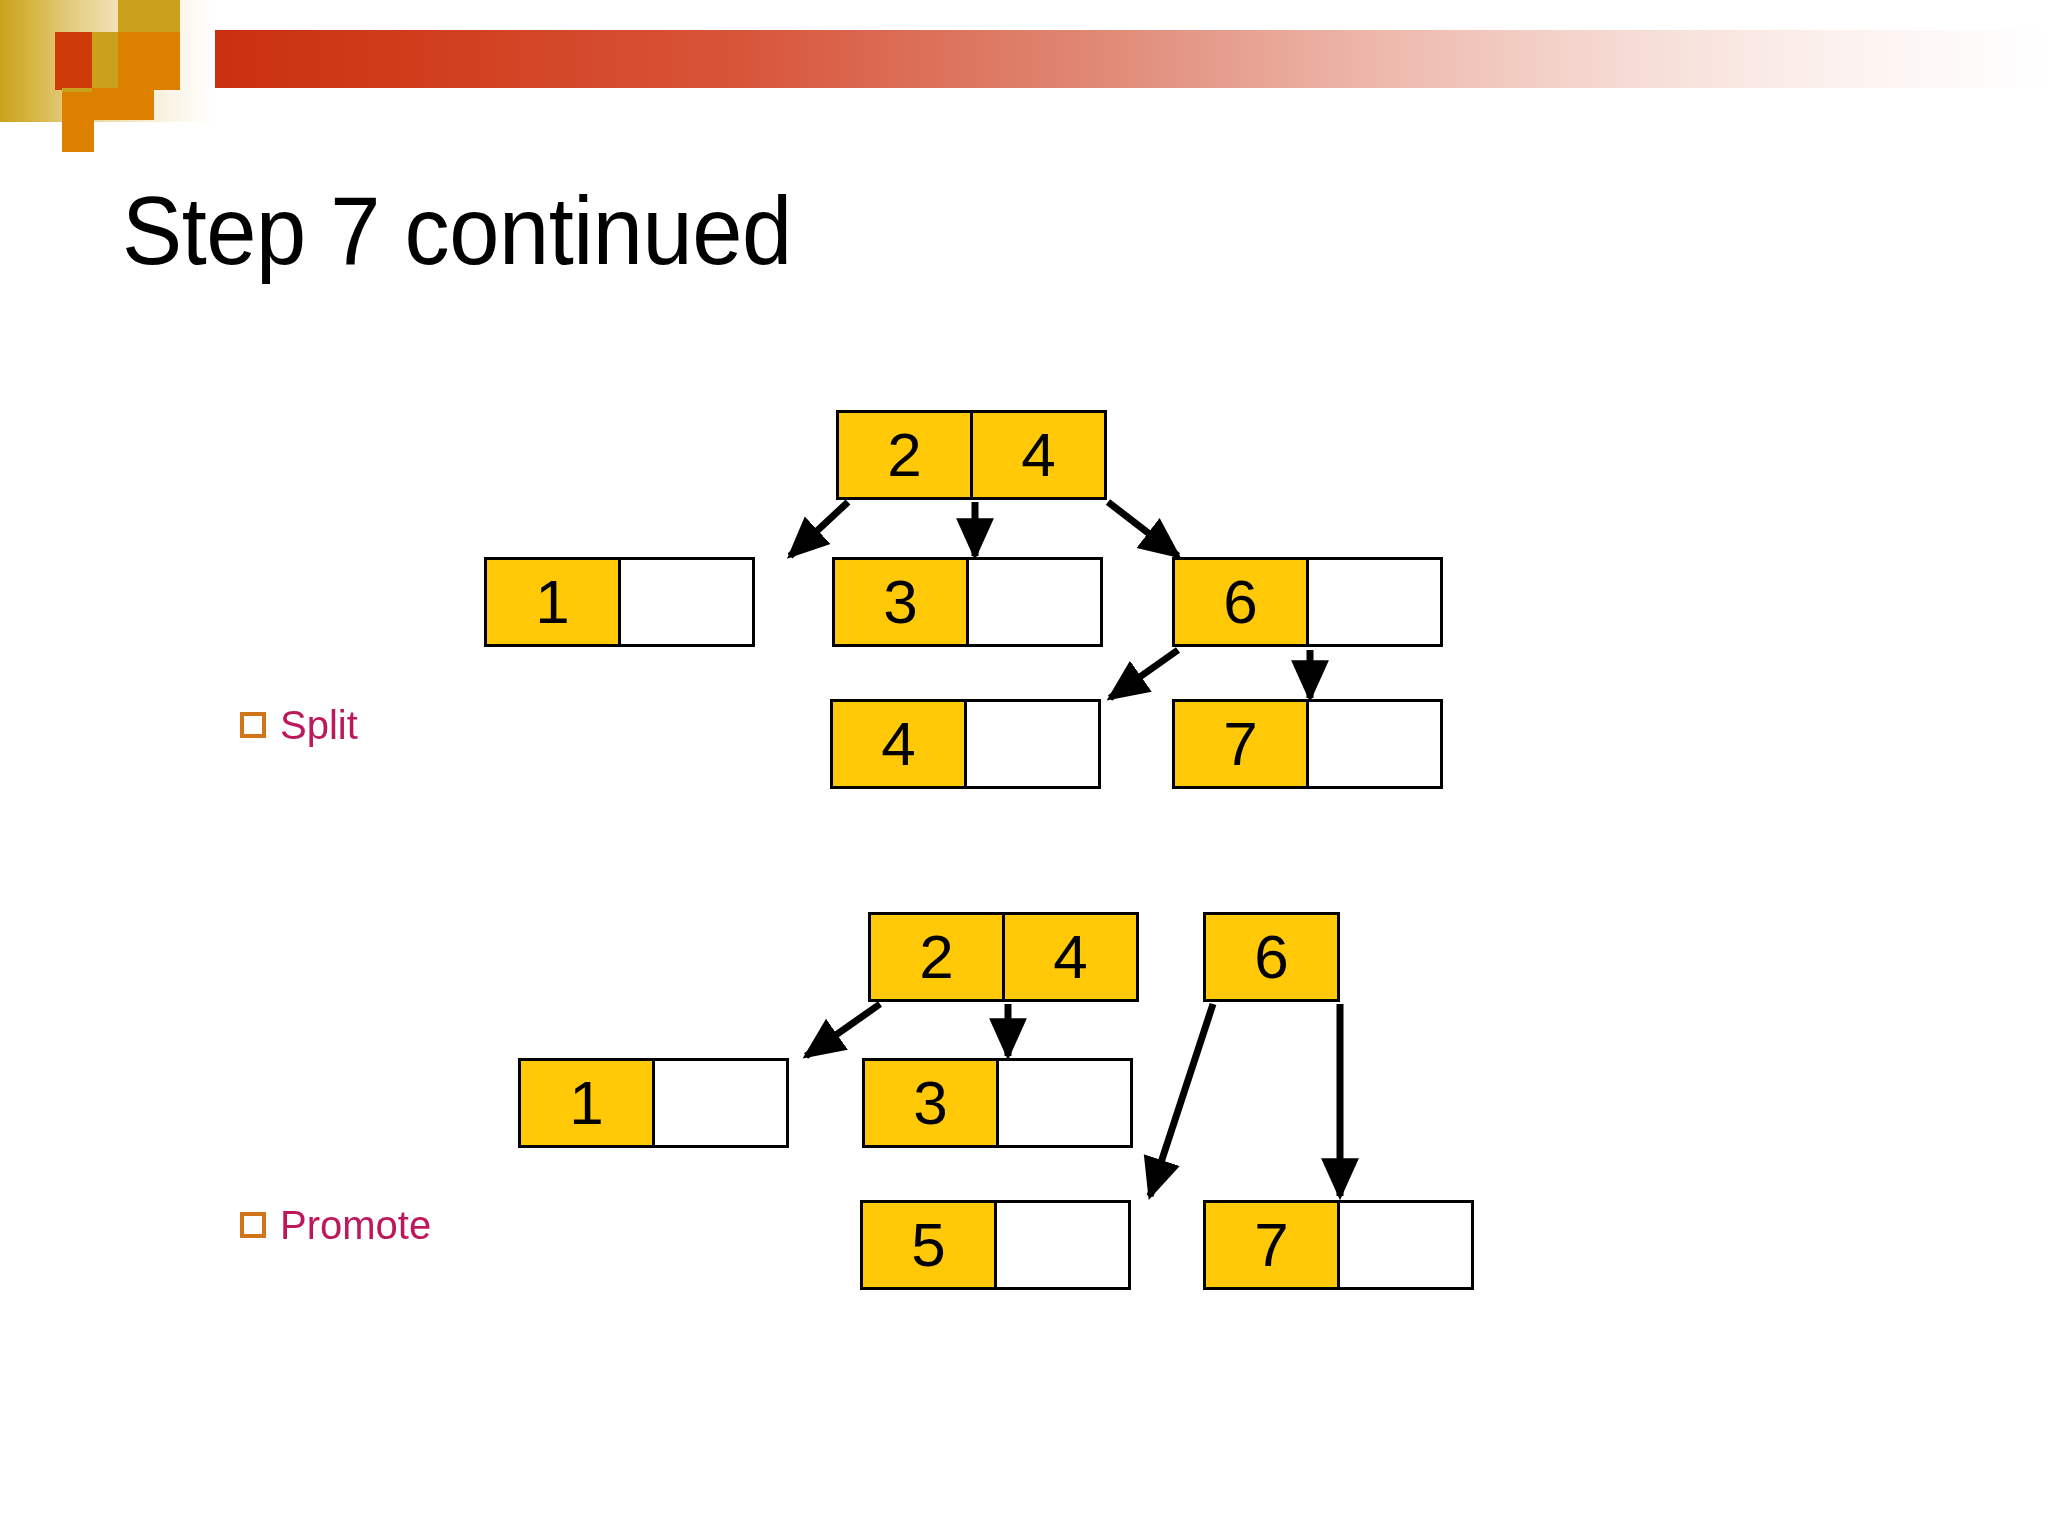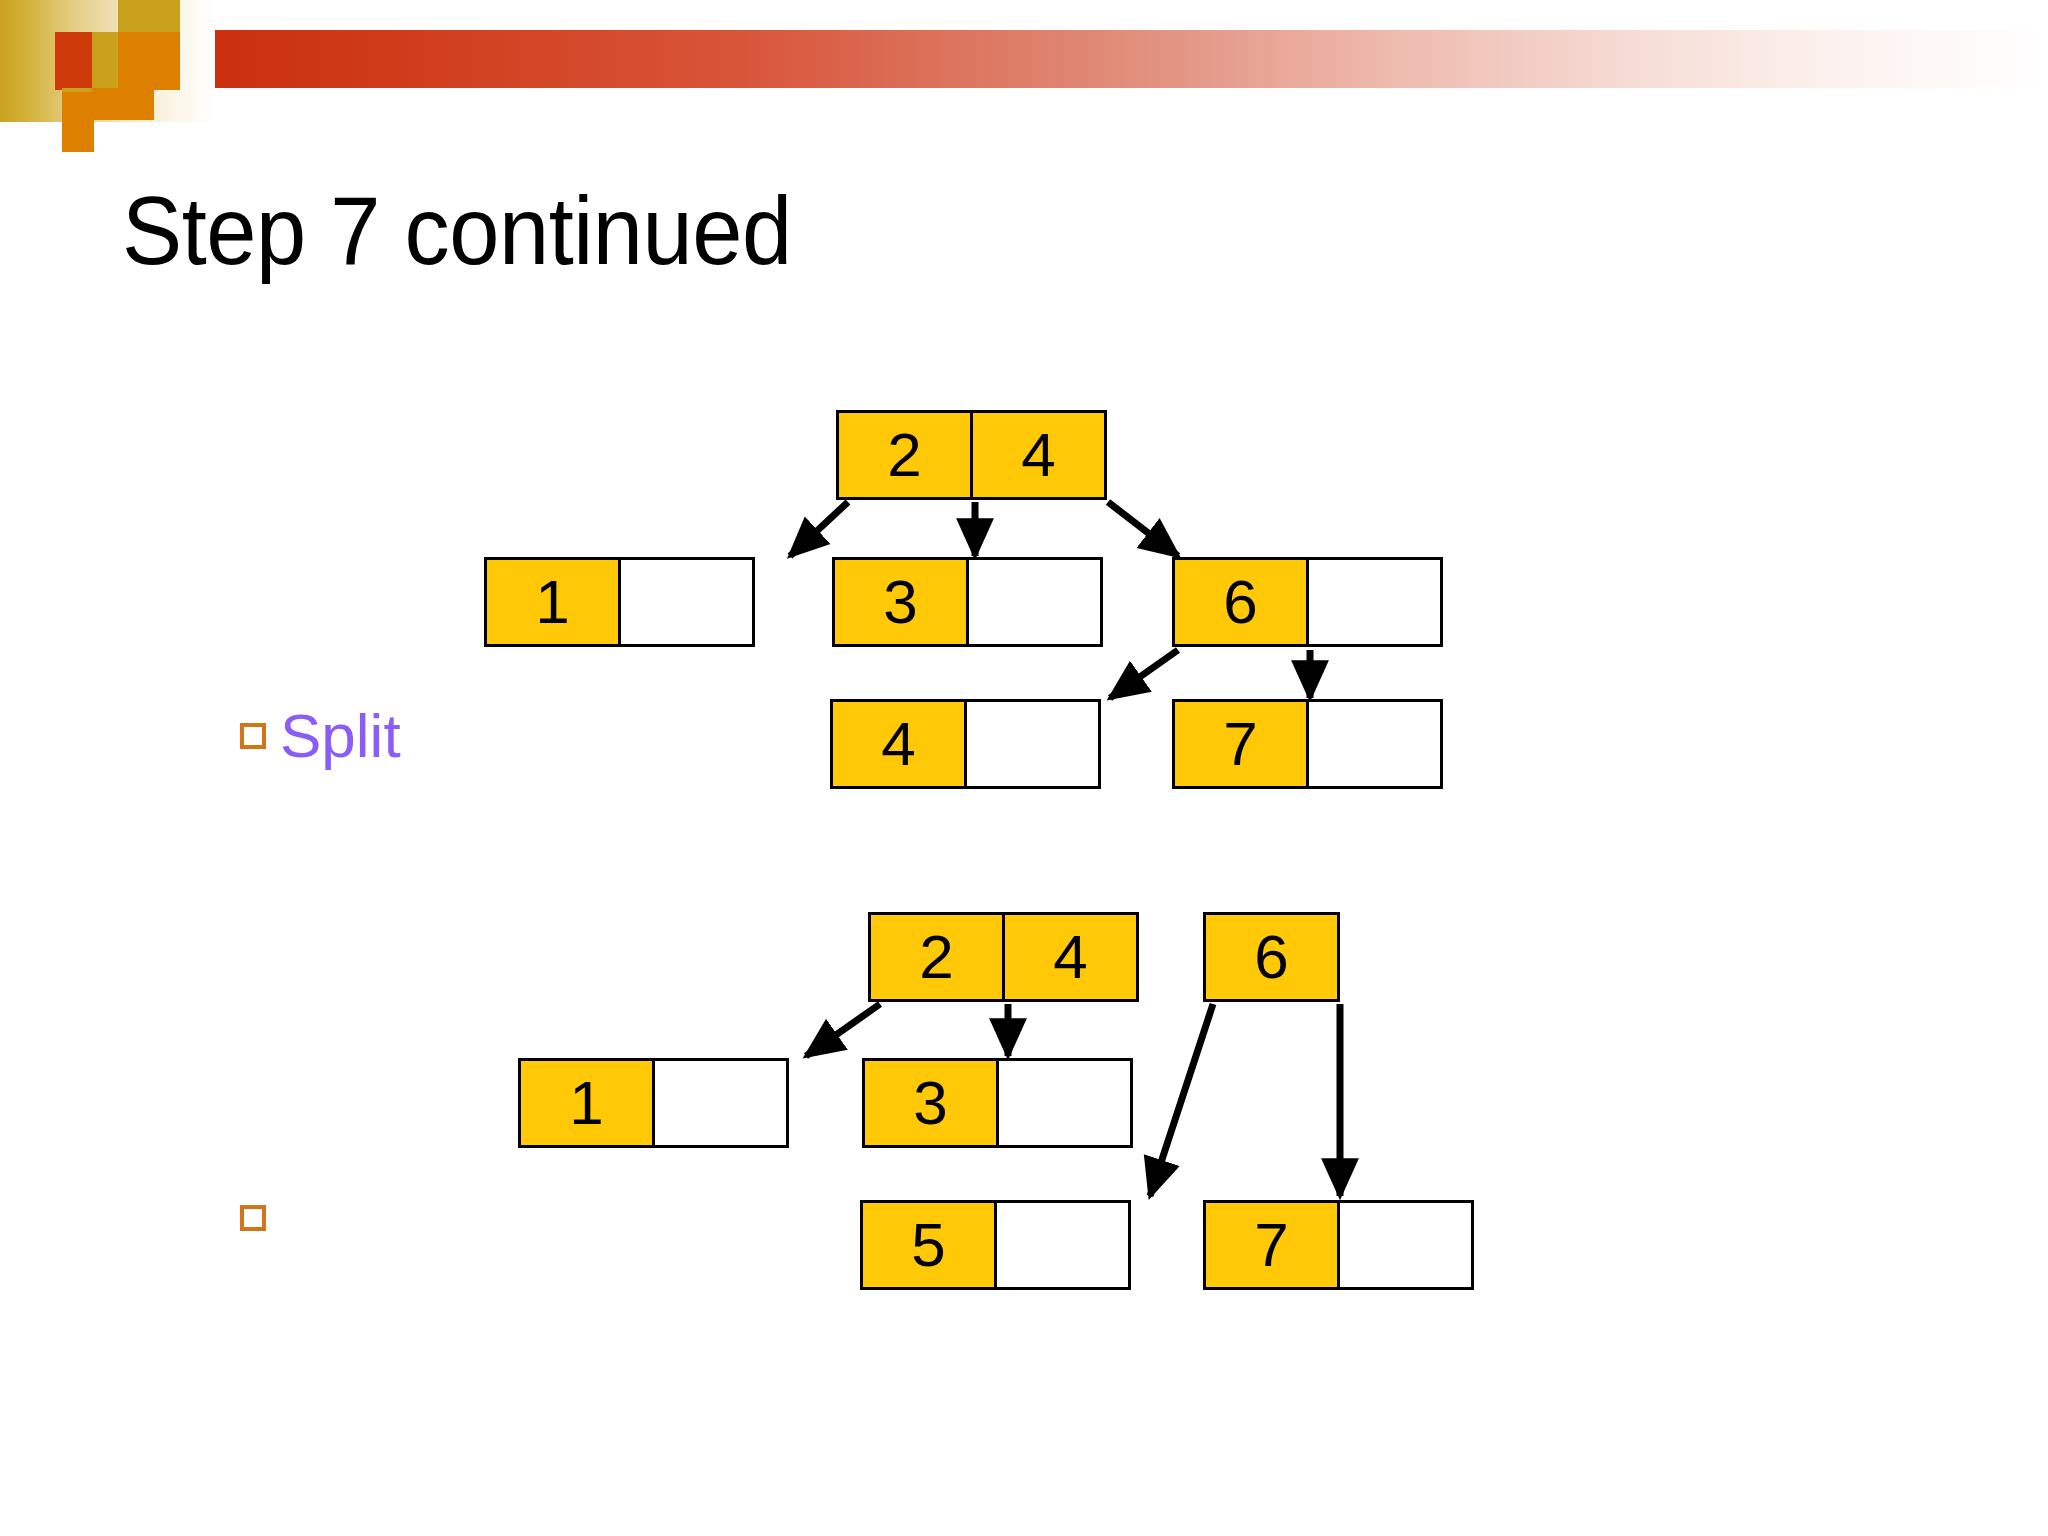--- a/index.html
+++ b/index.html
@@ -74,22 +74,22 @@
   }
   .bullet-square {
     width: 26px;
     height: 26px;
     border: 4px solid #d2741a;
     box-sizing: border-box;
     margin-right: 14px;
     flex: 0 0 auto;
   }
   .bullet-text {
-    font-size: 62px;
-    color: #8b5cf6;
+    font-size: 40px;
+    color: #be185d;
     line-height: 1.0;
   }
   #bullet-split  { left: 240px; top: 705px; }
   #bullet-promote{ left: 240px; top: 1205px; }
 
   
   .node {
     position: absolute;
     display: flex;
     box-sizing: border-box;
@@ -138,20 +138,21 @@
 </div>
 
 <div id="page-title">Step 7 continued</div>
 
 <div class="bullet-row" id="bullet-split">
   <span class="bullet-square"></span>
   <span class="bullet-text">Split</span>
 </div>
 <div class="bullet-row" id="bullet-promote">
   <span class="bullet-square"></span>
+  <span class="bullet-text">Promote</span>
 </div>
 
 <svg id="arrow-layer" viewBox="0 0 2048 1536" xmlns="http://www.w3.org/2000/svg">
   <defs>
     <marker id="ah" markerWidth="7" markerHeight="7" refX="5.4" refY="3" orient="auto" markerUnits="strokeWidth">
       <path d="M0,0.3 L6,3 L0,5.7 z" fill="#000000"></path>
     </marker>
   </defs>
   <g id="arrow-group" stroke="#000000" stroke-width="7" fill="none">
       <line x1="848" y1="502" x2="790" y2="556" marker-end="url(#ah)"></line>

